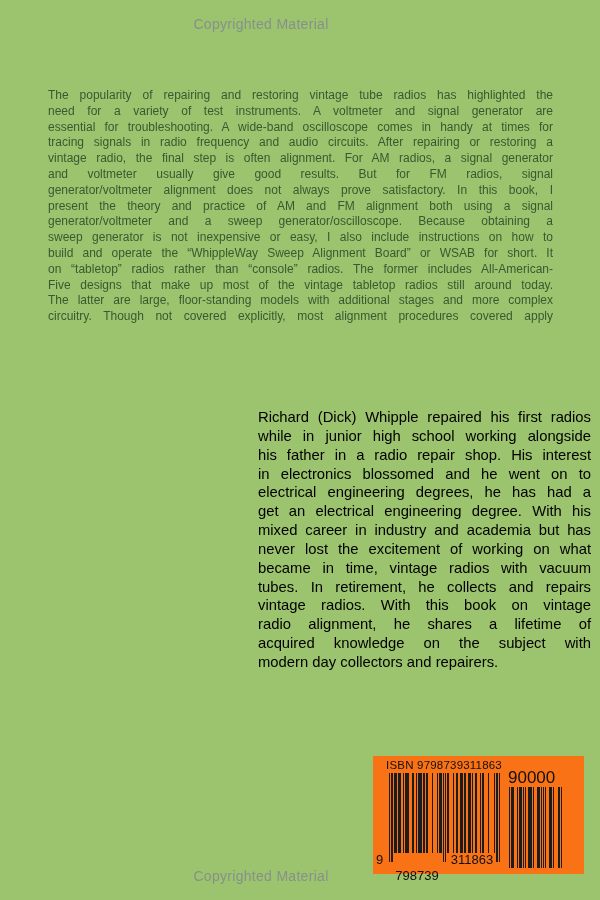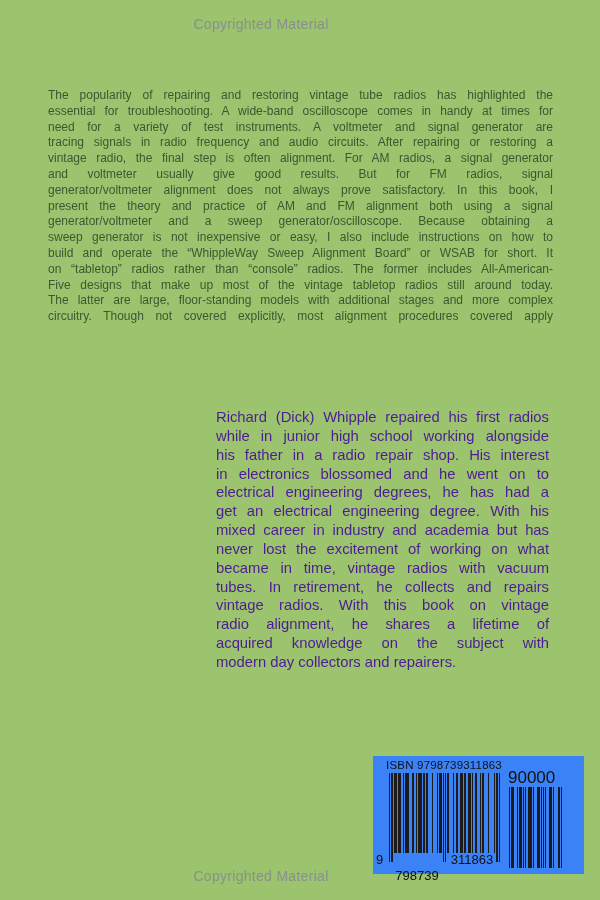--- a/index.html
+++ b/index.html
@@ -41,54 +41,54 @@
     font-size:17px; line-height:13px; color:#111;
   }
 </style>
 </head>
 <body style="background: rgb(156, 195, 109);">
 
 <div class="watermark" id="wm-top" style="color: rgb(135, 145, 139);">Copyrighted Material</div>
 
 <div class="para" id="synopsis" style="color: rgb(58, 88, 49);">
     <div class="jline">The popularity of repairing and restoring vintage tube radios has highlighted the</div>
+    <div class="jline">need for a variety of test instruments.  A voltmeter and signal generator are</div>
     <div class="jline">essential for troubleshooting.  A wide-band oscilloscope comes in handy at times for</div>
-    <div class="jline">need for a variety of test instruments.  A voltmeter and signal generator are</div>
     <div class="jline">tracing signals in radio frequency and audio circuits.  After repairing or restoring a</div>
     <div class="jline">vintage radio, the final step is often alignment.  For AM radios, a signal generator</div>
     <div class="jline">and voltmeter usually give good results.  But for FM radios, signal</div>
     <div class="jline">generator/voltmeter alignment does not always prove satisfactory.  In this book, I</div>
     <div class="jline">present the theory and practice of AM and FM alignment both using a signal</div>
     <div class="jline">generator/voltmeter and a sweep generator/oscilloscope.  Because obtaining a</div>
     <div class="jline">sweep generator is not inexpensive or easy, I also include instructions on how to</div>
     <div class="jline">build and operate the “WhippleWay Sweep Alignment Board” or WSAB for short.  It</div>
     <div class="jline">on “tabletop” radios rather than “console” radios.  The former includes All-American-</div>
     <div class="jline">Five designs that make up most of the vintage tabletop radios still around today.</div>
     <div class="jline">The latter are large, floor-standing models with additional stages and more complex</div>
     <div class="jline">circuitry.  Though not covered explicitly, most alignment procedures covered apply</div>
   </div>
 
-<div class="para" id="bio" style="color: #4c1d95;">
+<div class="para" id="bio" style="color: #000000; margin-left: 42px;">
     <div class="jline">Richard (Dick) Whipple repaired his first radios</div>
     <div class="jline">while in junior high school working alongside</div>
     <div class="jline">his father in a radio repair shop.  His interest</div>
     <div class="jline">in electronics blossomed and he went on to</div>
     <div class="jline">electrical engineering degrees, he has had a</div>
     <div class="jline">get an electrical engineering degree.  With his</div>
     <div class="jline">mixed career in industry and academia but has</div>
     <div class="jline">never lost the excitement of working on what</div>
     <div class="jline">became in time, vintage radios with vacuum</div>
     <div class="jline">tubes.  In retirement, he collects and repairs</div>
     <div class="jline">vintage radios.  With this book on vintage</div>
     <div class="jline">radio alignment, he shares a lifetime of</div>
     <div class="jline">acquired knowledge on the subject with</div>
     <div class="jline lastline">modern day collectors and repairers.</div>
   </div>
 
-<div class="barcode-box" style="background: #3b82f6;">
+<div class="barcode-box" style="background: #f97316;">
   <div class="isbn-label">ISBN 9798739311863</div>
 
   <svg id="ean13" preserveAspectRatio="none" shape-rendering="crispEdges" viewBox="0 0 95 89">
       <rect x="0" y="0" width="1" height="89" fill="#1c1c1c"></rect>
       <rect x="2" y="0" width="1" height="89" fill="#1c1c1c"></rect>
       <rect x="4" y="0" width="1" height="80" fill="#1c1c1c"></rect>
       <rect x="5" y="0" width="1" height="80" fill="#1c1c1c"></rect>
       <rect x="6" y="0" width="1" height="80" fill="#1c1c1c"></rect>
       <rect x="8" y="0" width="1" height="80" fill="#1c1c1c"></rect>
       <rect x="9" y="0" width="1" height="80" fill="#1c1c1c"></rect>

